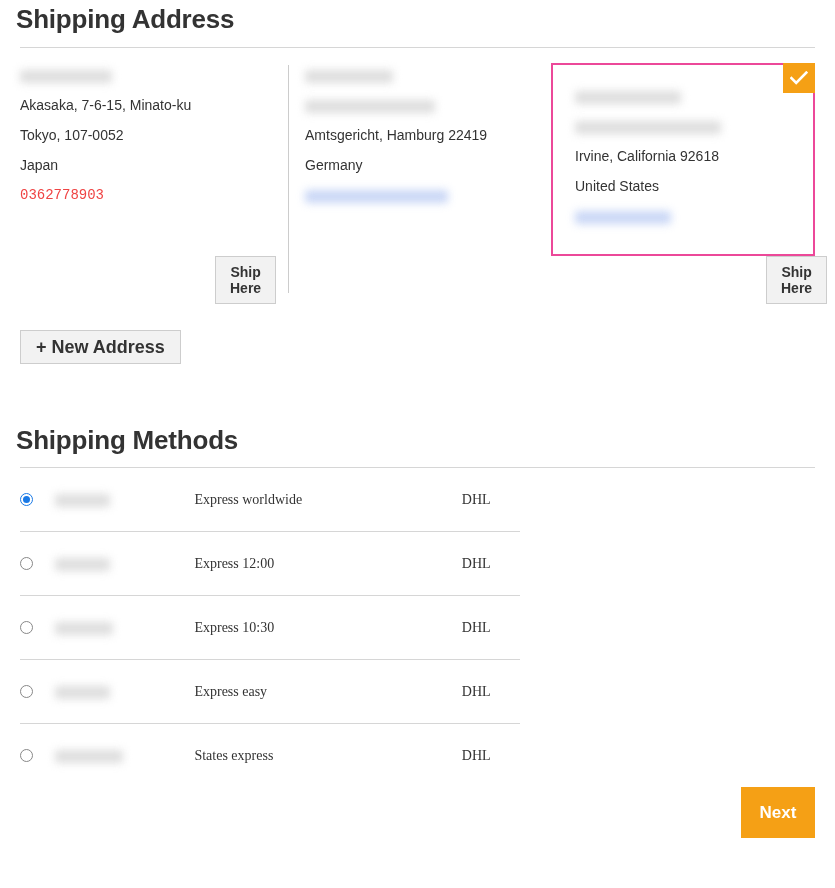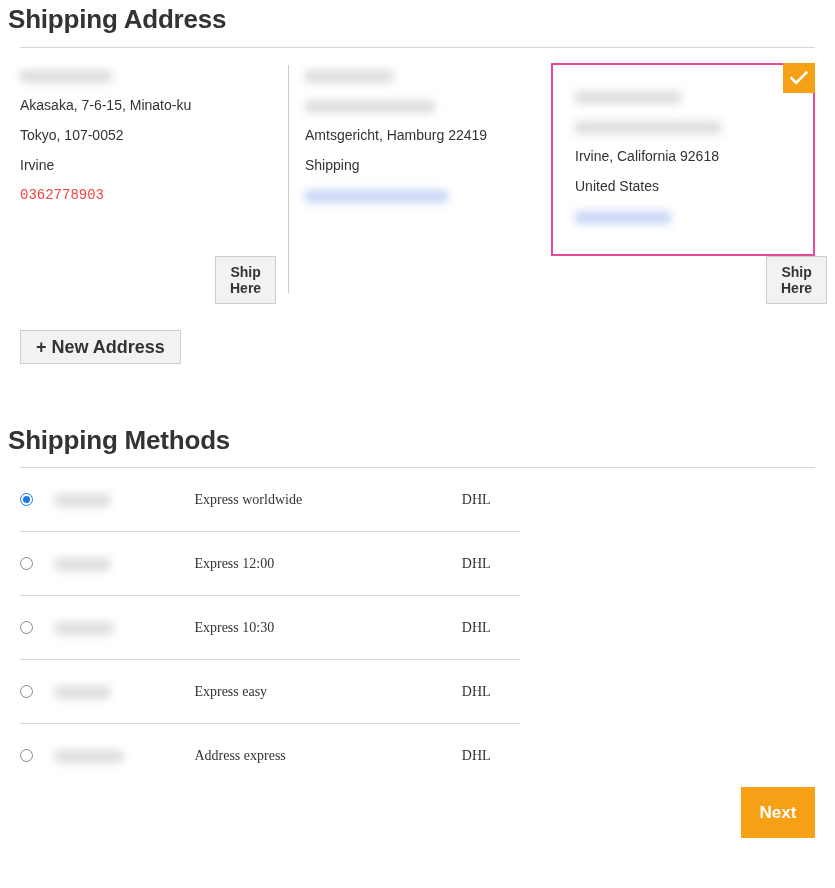--- a/index.html
+++ b/index.html
@@ -19,21 +19,21 @@
   }
   .page {
     position: relative;
     width: 835px;
     height: 888px;
   }
 
   
   .section-title {
     position: absolute;
-    left: 8px;
+    left: 16px;
     font-size: 26px;
     font-weight: bold;
     color: #333333;
     letter-spacing: -0.2px;
     line-height: 1;
     white-space: nowrap;
   }
   #shipping-address-title { top: 6px; }
   #shipping-methods-title { top: 427px; }
 
@@ -245,34 +245,34 @@
   <div class="address-area">
 
     <div class="card-divider"></div>
 
     <div class="address-card" id="address-card-0">
       <div class="blur-row">
         <span class="blur" style="width:92px"></span>
       </div>
       <div class="addr-line">Akasaka, 7-6-15, Minato-ku</div>
       <div class="addr-line">Tokyo, 107-0052</div>
-      <div class="addr-line">Irvine</div>
+      <div class="addr-line">Japan</div>
       <div class="addr-line link">0362778903</div>
       <button class="ship-here-btn" id="ship-here-0">Ship Here</button>
     </div>
 
     <div class="address-card" id="address-card-1">
       <div class="blur-row">
         <span class="blur" style="width:88px"></span>
       </div>
       <div class="blur-row">
         <span class="blur" style="width:130px"></span>
       </div>
       <div class="addr-line">Amtsgericht, Hamburg 22419</div>
-      <div class="addr-line">Shipping</div>
+      <div class="addr-line">Germany</div>
       <div class="blur-row">
         <span class="blur blue" style="width:143px"></span>
       </div>
       <button class="ship-here-btn" id="ship-here-1">Ship Here</button>
     </div>
 
     <div class="address-card" id="address-card-2">
       <div class="selected-badge">
         <span>
           <svg width="18" height="14" viewBox="0 0 18 14" aria-hidden="true">
@@ -346,21 +346,21 @@
       <div class="col-carrier method-carrier">DHL</div>
     </div>
 
     <div class="method-row">
       <div class="col-radio">
         <span class="radio"></span>
       </div>
       <div class="col-price">
         <span class="blur" style="width:68px"></span>
       </div>
-      <div class="col-name method-name">Address express</div>
+      <div class="col-name method-name">States express</div>
       <div class="col-carrier method-carrier">DHL</div>
     </div>
 
   </div>
 
   <button id="next-button">Next</button>
 
 </div>
 
 </body></html>

